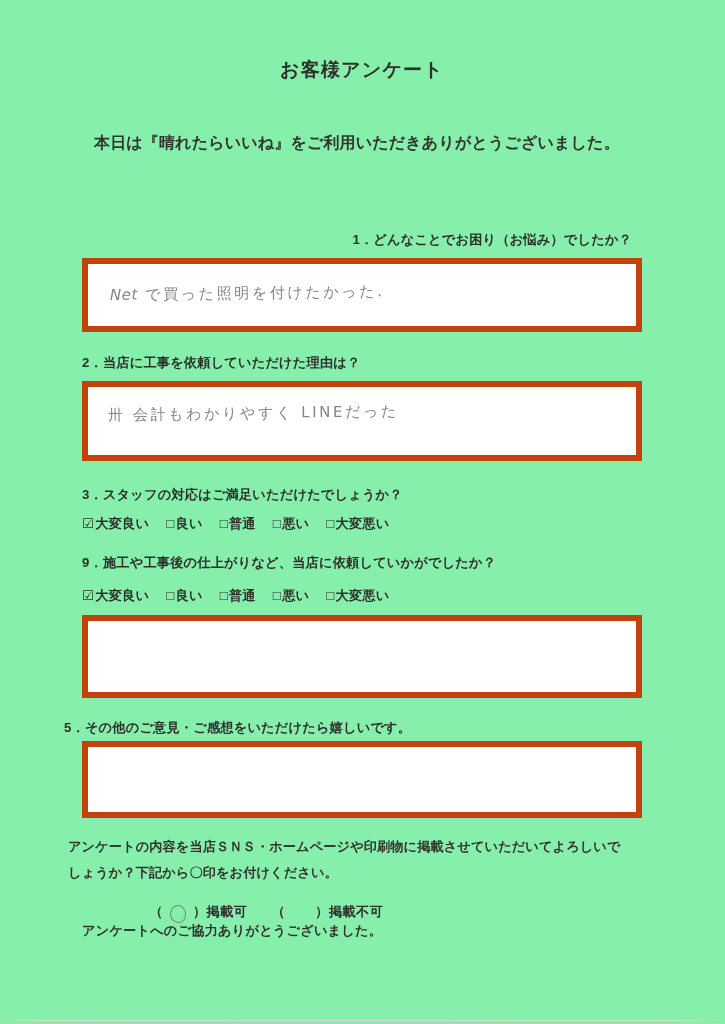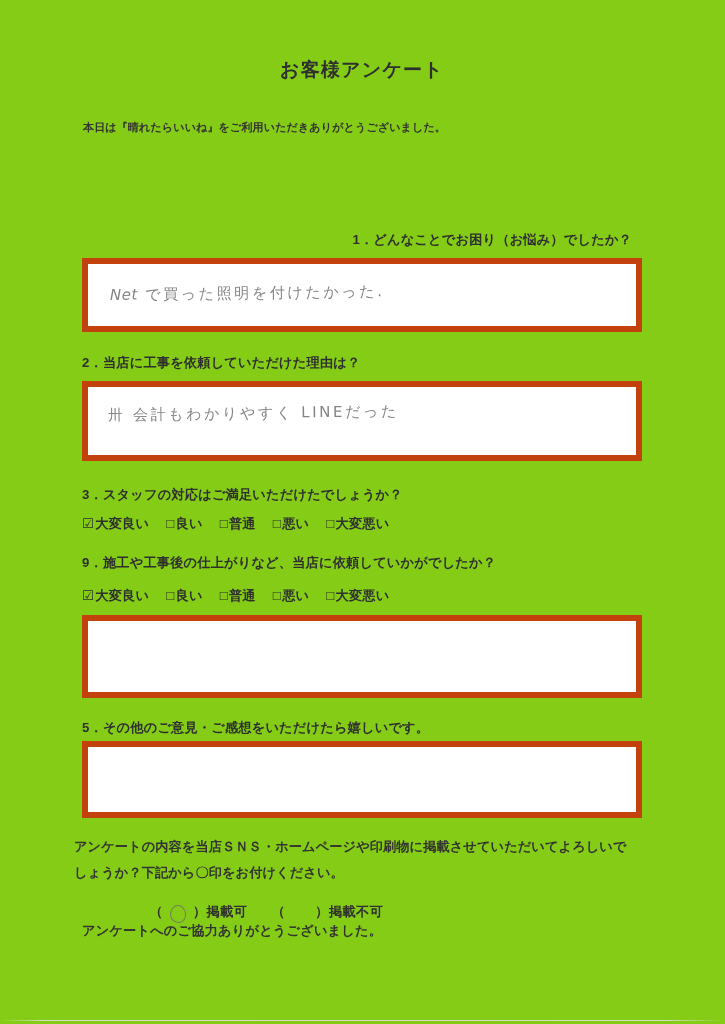--- a/index.html
+++ b/index.html
@@ -14,21 +14,21 @@
     color: #3a3a38;
     position: relative;
     overflow: hidden;
   }
 
   .page {
     position: absolute;
     left: 0; top: 0;
     width: 725px;
     height: 1024px;
-    background: #84cc16;
+    background: #86efac;
   }
 
   
   .scan-edge {
     position: absolute;
     left: 0;
     bottom: 3px;
     width: 725px;
     height: 1px;
     background: linear-gradient(to right,
@@ -51,25 +51,25 @@
     font-size: 19px;
     font-weight: bold;
     letter-spacing: 1.2px;
     color: #2f2f2d;
     margin: 0;
     padding-top: 58px;
     line-height: 1.3;
   }
 
   .intro-line {
-    font-size: 11px;
+    font-size: 16px;
     font-weight: bold;
     color: #33332f;
     letter-spacing: 0.15px;
-    margin: 1px;
+    margin: 12px;
     padding-top: 35px;
     line-height: 1.6;
   }
 
   .intro-para {
     font-size: 13.2px;
     font-weight: bold;
     color: #33332f;
     letter-spacing: 0.1px;
     margin: 0;
@@ -266,29 +266,29 @@
     <span class="choice">
       <span class="mark">□</span>
       <span>大変悪い</span>
     </span>
   </div>
 
   <div class="answer-box" style="position:absolute; left:82px; top:615px; width:560px; height:83px;">
     <div class="hand" style="left:20px; top:18px;"></div>
   </div>
 
-  <div style="position:absolute; left:82px; top:718px; width:560px;">
+  <div style="position:absolute; left:64px; top:718px; width:560px;">
     <div class="question">5．その他のご意見・ご感想をいただけたら嬉しいです。</div>
   </div>
 
   <div class="answer-box" style="position:absolute; left:82px; top:741px; width:560px; height:77px;">
     <div class="hand" style="left:20px; top:18px;"></div>
   </div>
 
-  <div style="position:absolute; left:74px; top:834px; width:560px;">
+  <div style="position:absolute; left:68px; top:834px; width:560px;">
     <p class="footer-para">アンケートの内容を当店ＳＮＳ・ホームページや印刷物に掲載させていただいてよろしいでしょうか？下記から〇印をお付けください。</p>
   </div>
 
   <div style="position:absolute; left:82px; top:922px; width:560px;">
     <p class="thanks">アンケートへのご協力ありがとうございました。</p>
   </div>
 
   <div style="position:absolute; left:82px; top:888px; width:560px;">
     <p class="publish-row">
       <span><span>（</span><span class="circle-slot"><span class="hand-circle"></span></span><span>）掲載可</span></span><span>      </span><span><span>（</span><span class="circle-slot"></span><span>）掲載不可</span></span>

